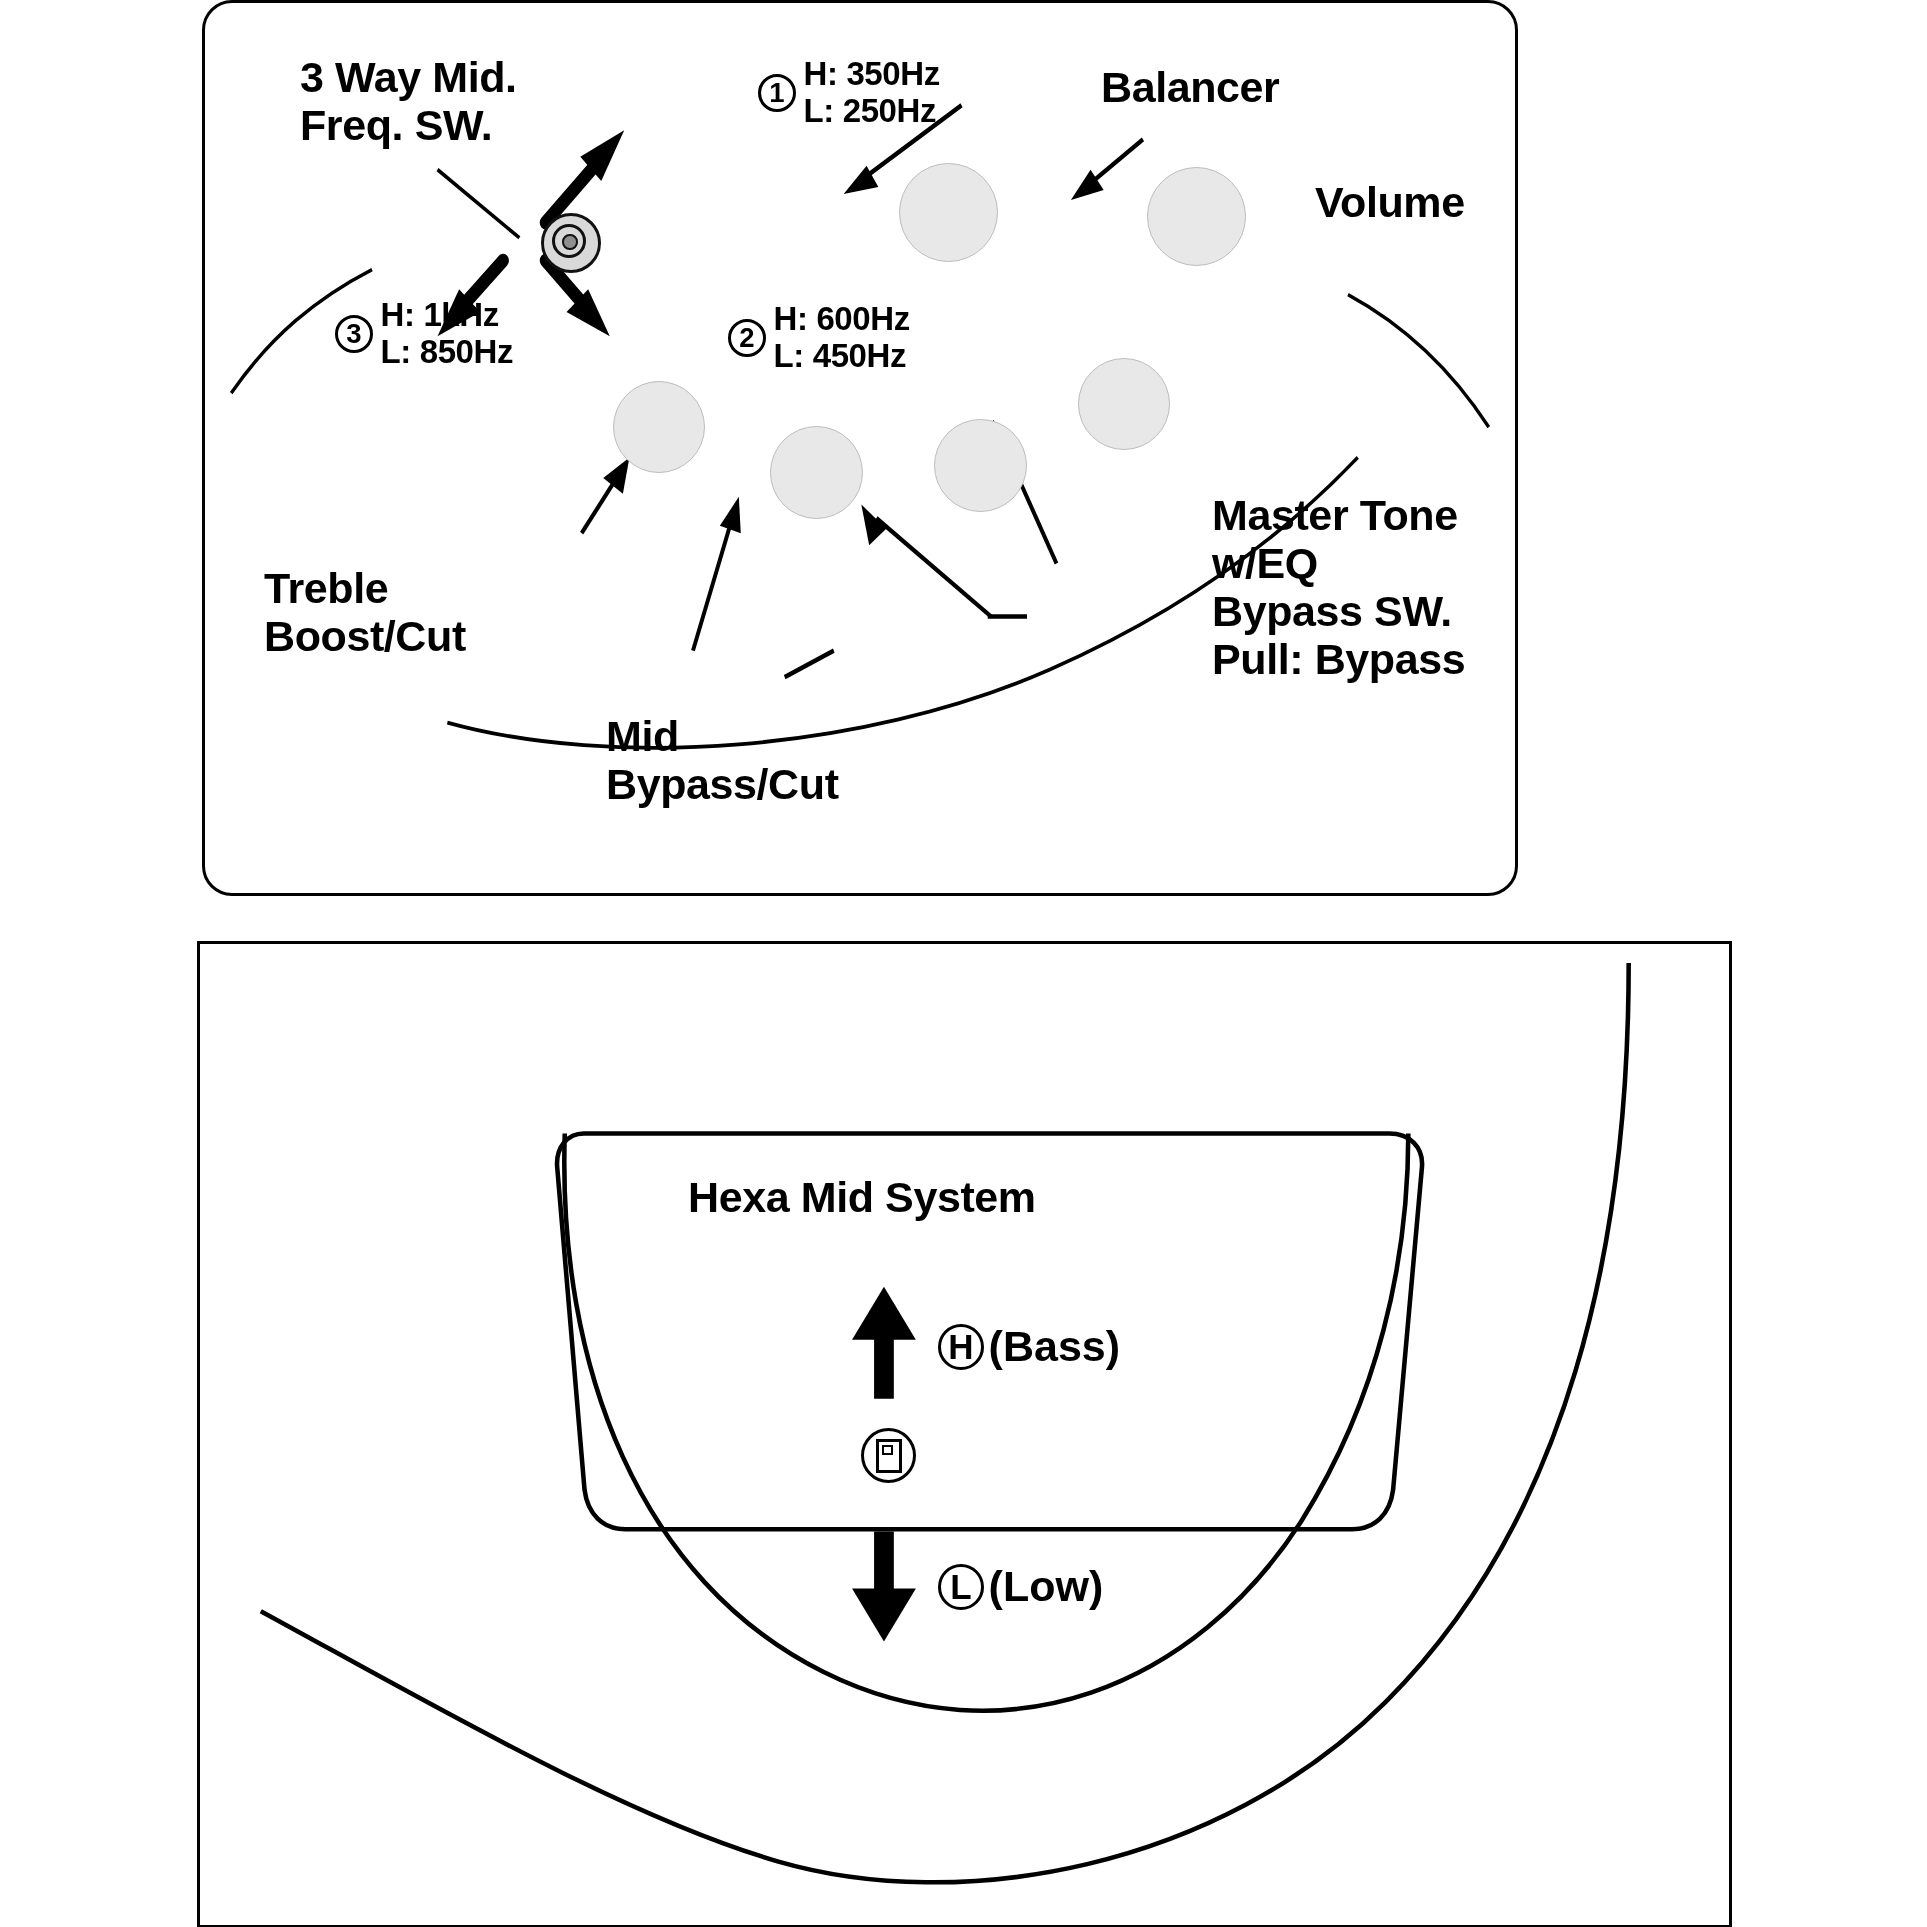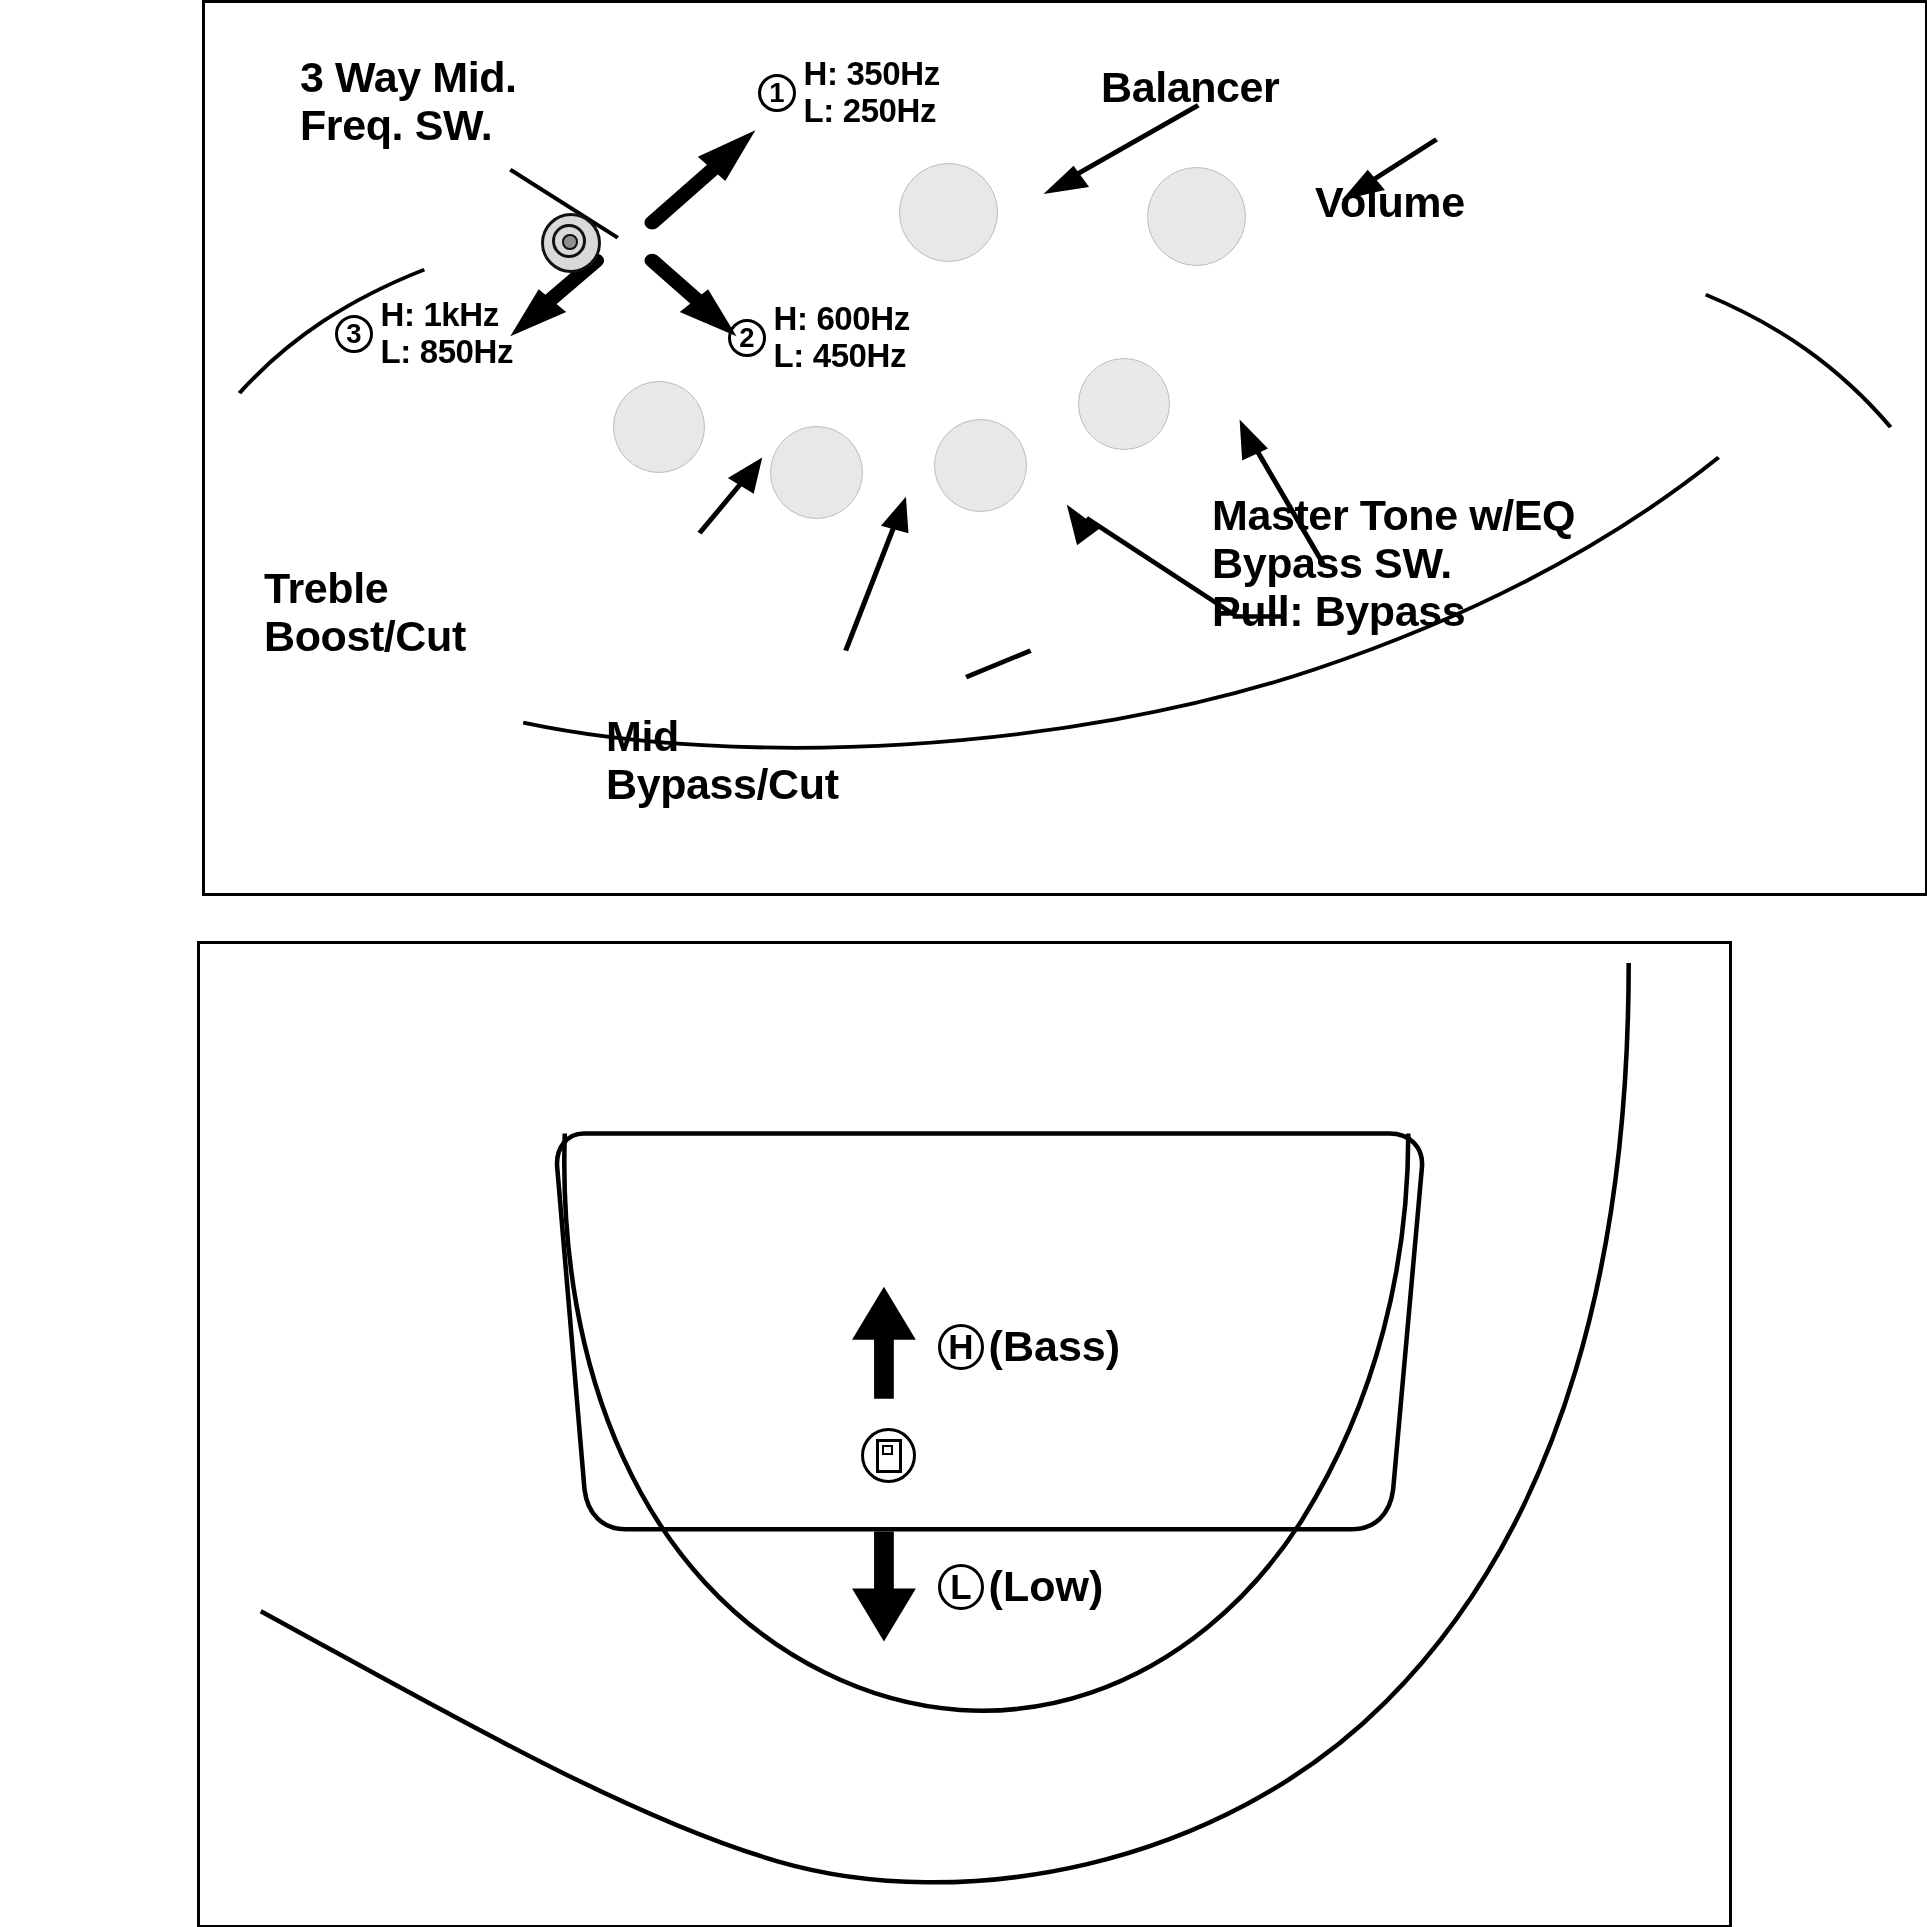--- a/index.html
+++ b/index.html
@@ -23,22 +23,23 @@
   }
   .panel {
     position: absolute;
     border: 3.1px solid #000;
     background: #fff;
     box-sizing: border-box;
   }
   #panel-top {
     left: 202px;
     top: 0px;
-    width: 1726px;
+    width: 1316px;
     height: 896px;
+    border-radius: 30px;
   }
   #panel-bottom {
     left: 197px;
     top: 941px;
     width: 1535px;
     height: 987px;
   }
   .svg-layer {
     position: absolute;
     left: 0; top: 0;
@@ -290,20 +291,21 @@
         <line x1="900" y1="600" x2="900" y2="500" stroke="#000" stroke-width="26" stroke-linecap="butt"></line>
         <polygon points="900,452 858,522 942,522" fill="#000"></polygon>
       </g>
 
       <g>
         <line x1="900" y1="775" x2="900" y2="870" stroke="#000" stroke-width="26" stroke-linecap="butt"></line>
         <polygon points="900,920 858,850 942,850" fill="#000"></polygon>
       </g>
     </svg>
 
+    <div class="hexa-title" style="left:488px; top:229px;">Hexa Mid System</div>
 
     <div class="hl-row" style="left:738px; top:378px;">
       <div class="circle-letter">H</div>
       <div>(Bass)</div>
     </div>
 
     <div class="switch-icon" style="left:661px; top:484px;">
       <div class="inner"></div>
     </div>
 

